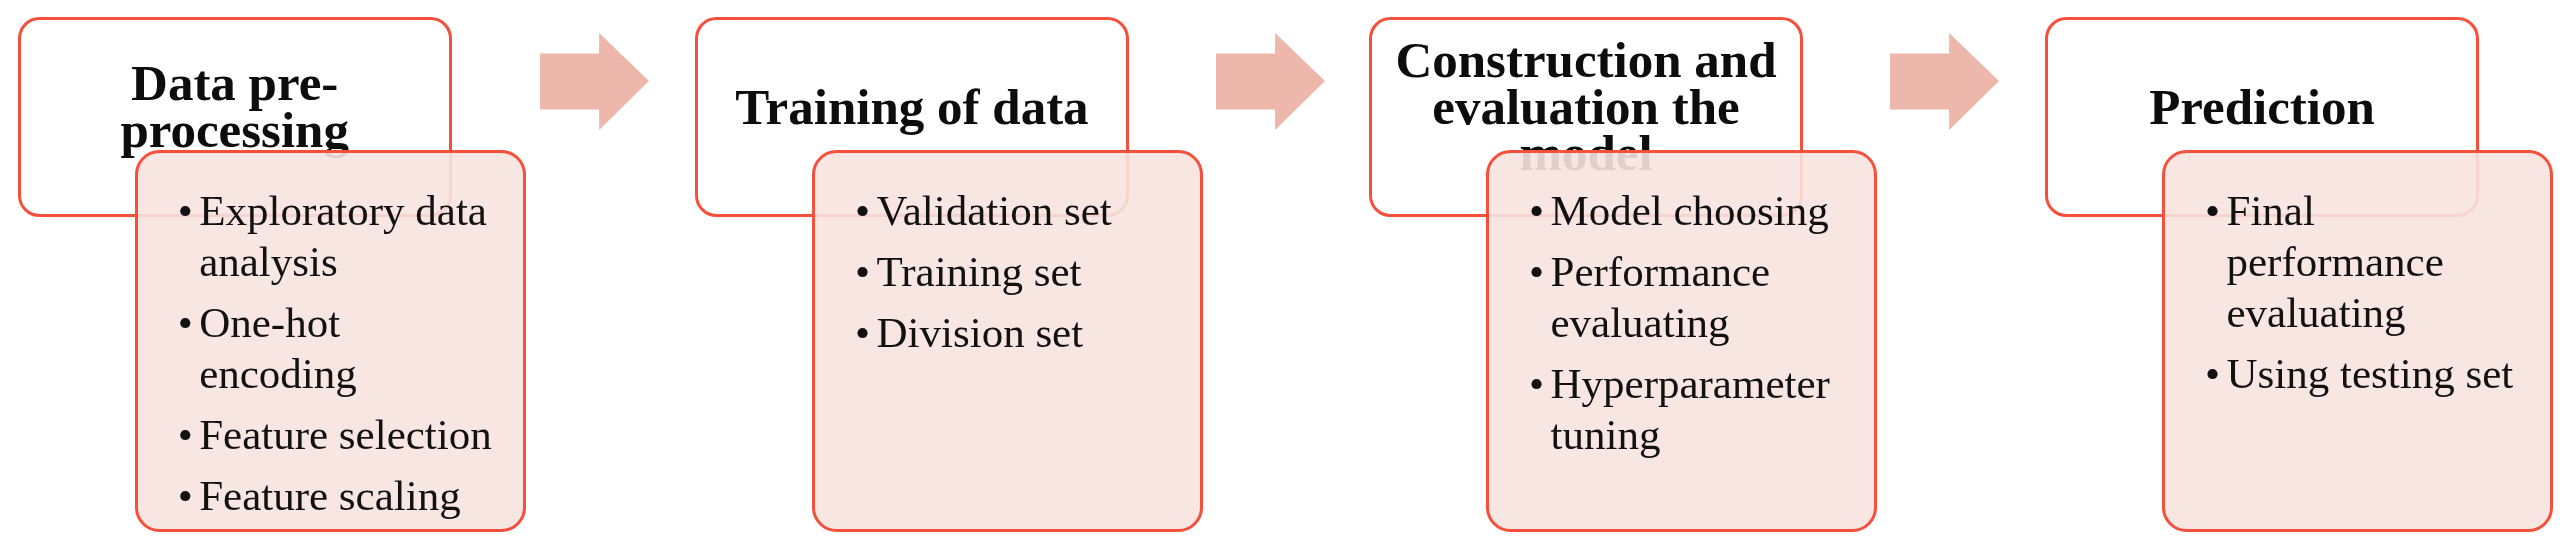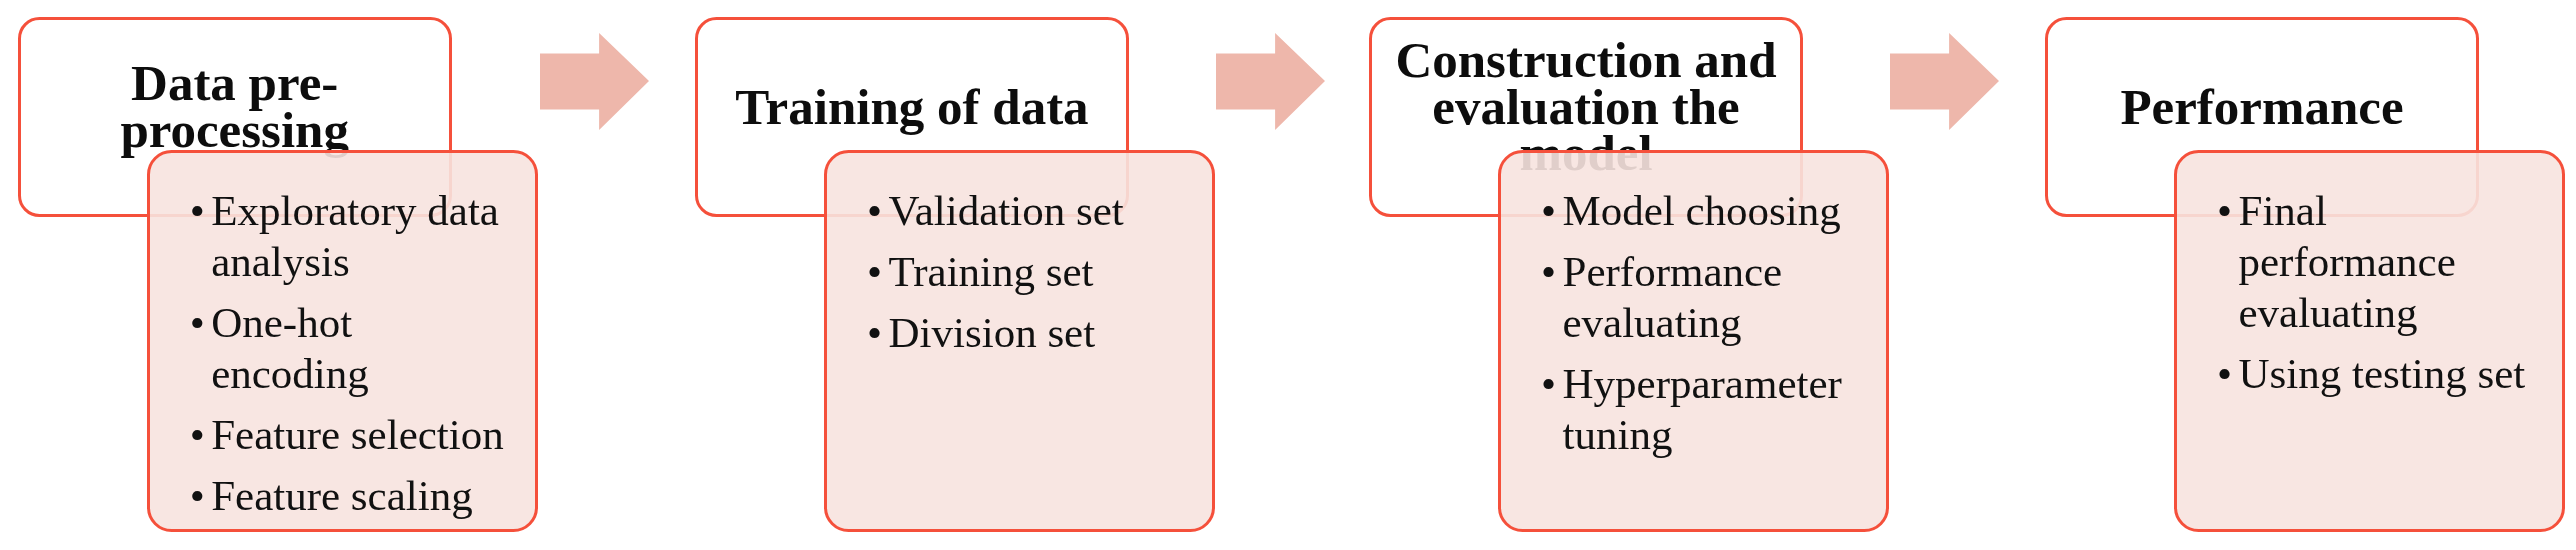--- a/index.html
+++ b/index.html
@@ -28,21 +28,21 @@
     box-sizing:border-box;
     display:flex;align-items:center;justify-content:center;
     padding:0 3.1px 20px 3.1px;
     z-index:1;
   }
   .title{
     font-size:51px;font-weight:bold;color:var(--title-text);
     line-height:0.92;text-align:center;
   }
   .detail-box{
-    position:absolute;left:129px;top:150px;
+    position:absolute;left:117px;top:150px;
     width:391px;height:382px;
     background:var(--detail-fill);
     border:3.1px solid var(--outline);
     border-radius:24.6px;
     box-sizing:border-box;
     padding:32px 0 0 40px;
     z-index:2;
   }
   ul.bullets{list-style:none;margin:0;padding:0;}
   ul.bullets li{
@@ -158,18 +158,18 @@
             <span class="dot"></span>
             <span class="btext">Final performance evaluating</span>
           </li>
         <li>
             <span class="dot"></span>
             <span class="btext">Using testing set</span>
           </li>
       </ul>
     </div>
     <div class="title-box">
-      <div class="title">Performance</div>
+      <div class="title">Prediction</div>
     </div>
   </div>
 
 </div>
 
 
 </body></html>

